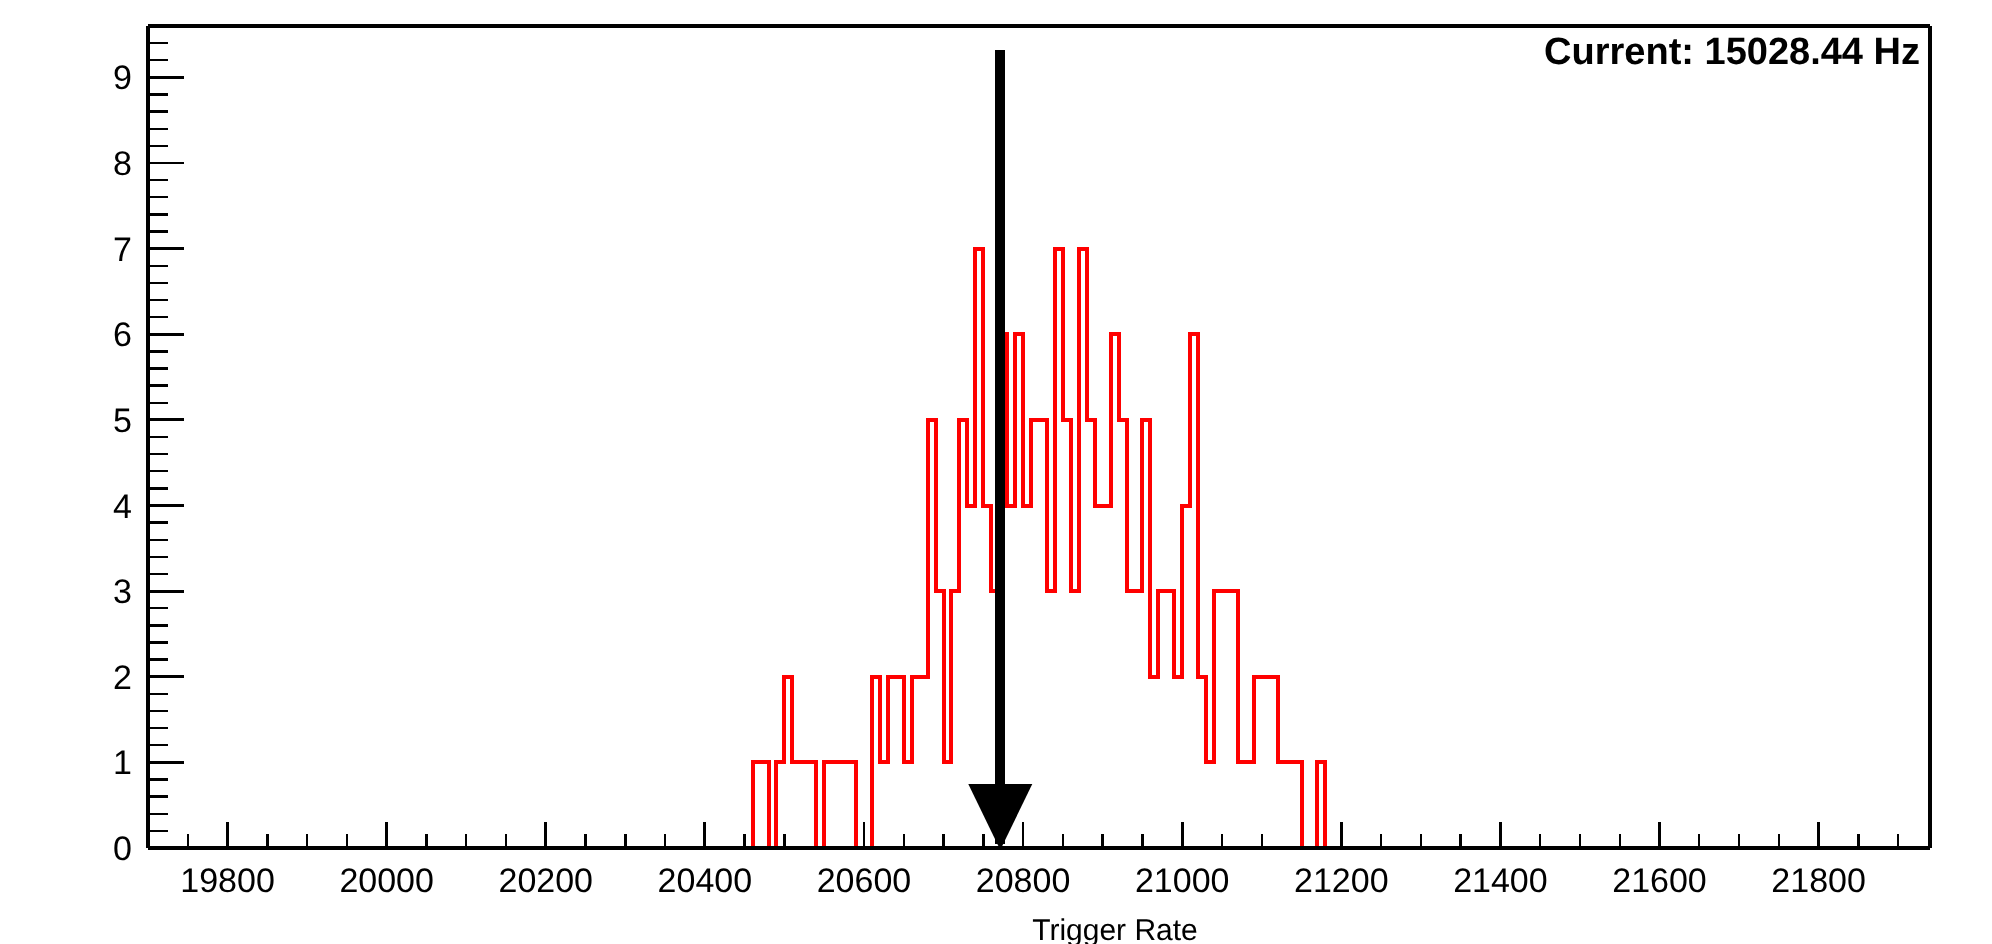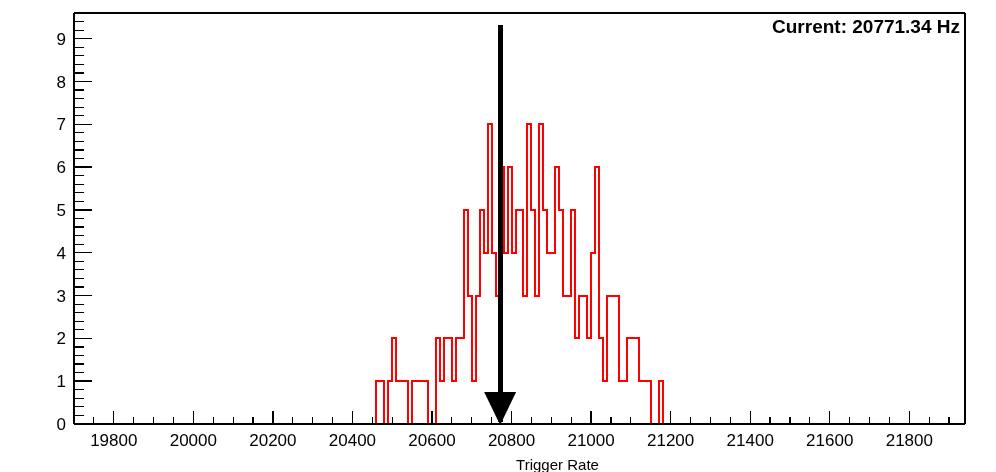--- a/index.html
+++ b/index.html
@@ -222,15 +222,15 @@
     <line id="axis-left" class="axis-line" x1="74" y1="424" x2="74" y2="13"></line>
     <line id="axis-right" class="axis-line" x1="965" y1="424" x2="965" y2="13"></line>
     <line id="axis-top" class="axis-line" x1="74" y1="13" x2="965" y2="13"></line>
 
     <line id="marker-line" class="marker-line" x1="500.14461607142863" y1="25" x2="500.14461607142863" y2="422"></line>
     <polygon id="marker-head" class="marker-head" points="484.14461607142863,392 516.1446160714286,392 500.14461607142863,425"></polygon>
 
     <text id="xlabel" class="axis-title" x="557.5" y="470">Trigger Rate</text>
   </svg>
 
-  <div id="current-label">Current: 20771.34 Hz</div>
+  <div id="current-label">Current: 15028.44 Hz</div>
 
 </div>
 
 </body></html>

